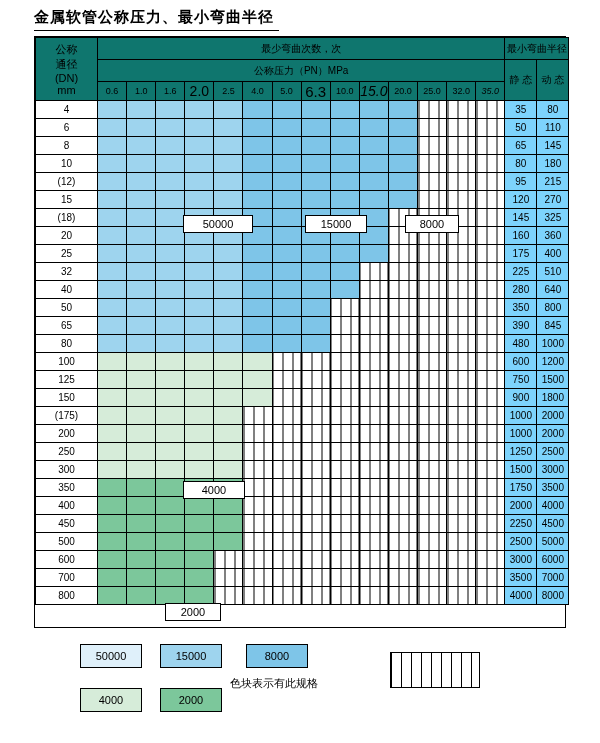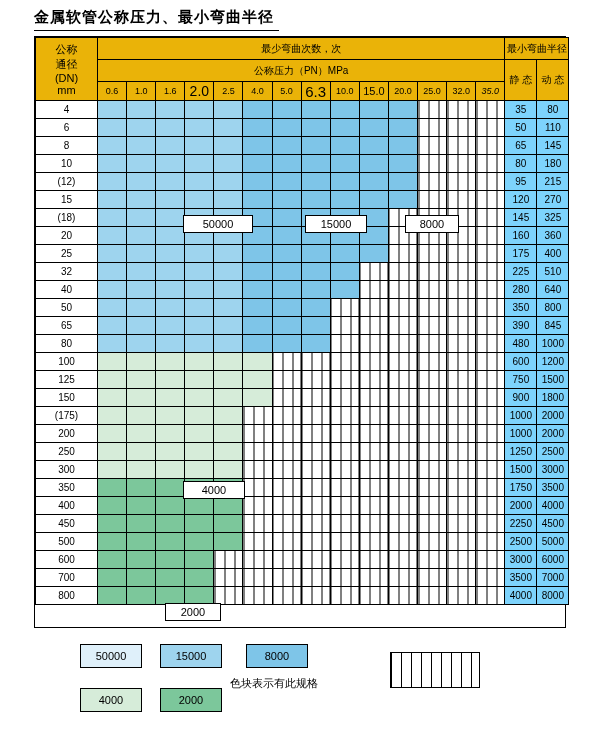--- a/index.html
+++ b/index.html
@@ -35,21 +35,21 @@
     table-layout:fixed;
   }
   table.main td, table.main th{
     border:1px solid #000;
     font-size:10px;
     text-align:center;
     vertical-align:middle;
     padding:0;
     font-weight:normal;
   }
-  .hdr{background:#eab308;}
+  .hdr{background:#0f766e;}
 
   .rowlab{height:17px;background:#ffffff;}
   td.cell{height:17px;padding:0;}
   td.num{height:17px;background:#7dd3fc;font-size:10px;}
 
   
   .f-blue{background:#7ec5e8;}
   .f-blue2{background:#9ed4ee;}
   .f-green{background:#7cc79b;}
   .f-green-l{background:#d6ecd9;}
@@ -126,21 +126,21 @@
       <tr id="pressure-row">
           <th class="hdr" style="height: 18px; font-size: 9px;">0.6</th>
           <th class="hdr" style="height: 18px; font-size: 9px;">1.0</th>
           <th class="hdr" style="height: 18px; font-size: 9px;">1.6</th>
           <th class="hdr" style="height: 18px; font-size: 14px; text-align: center;">2.0</th>
           <th class="hdr" style="height: 18px; font-size: 9px;">2.5</th>
           <th class="hdr" style="height: 18px; font-size: 9px;">4.0</th>
           <th class="hdr" style="height: 18px; font-size: 9px;">5.0</th>
           <th class="hdr" style="height: 18px; font-size: 15px;">6.3</th>
           <th class="hdr" style="height: 18px; font-size: 9px;">10.0</th>
-          <th class="hdr" style="height: 18px; font-size: 11px;">15.0</th>
+          <th class="hdr" style="height: 18px; font-size: 14px; font-style: italic;">15.0</th>
           <th class="hdr" style="height: 18px; font-size: 9px;">20.0</th>
           <th class="hdr" style="height: 18px; font-size: 9px;">25.0</th>
           <th class="hdr" style="height: 18px; font-size: 9px;">32.0</th>
           <th class="hdr" style="height: 18px; font-size: 9px; font-style: italic;">35.0</th>
         </tr>
     </thead>
     <tbody id="tbody">
         <tr>
           <td class="rowlab">4</td>
           <td class="cell f-blue2"></td>

